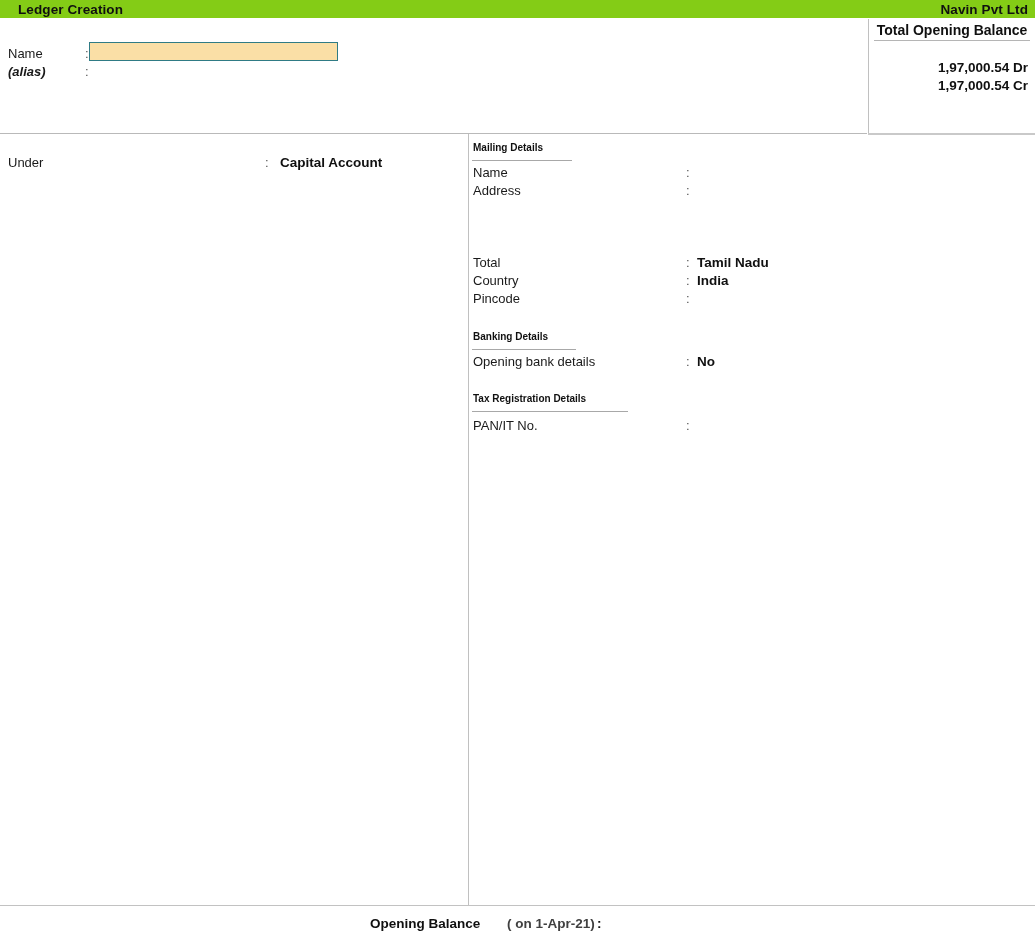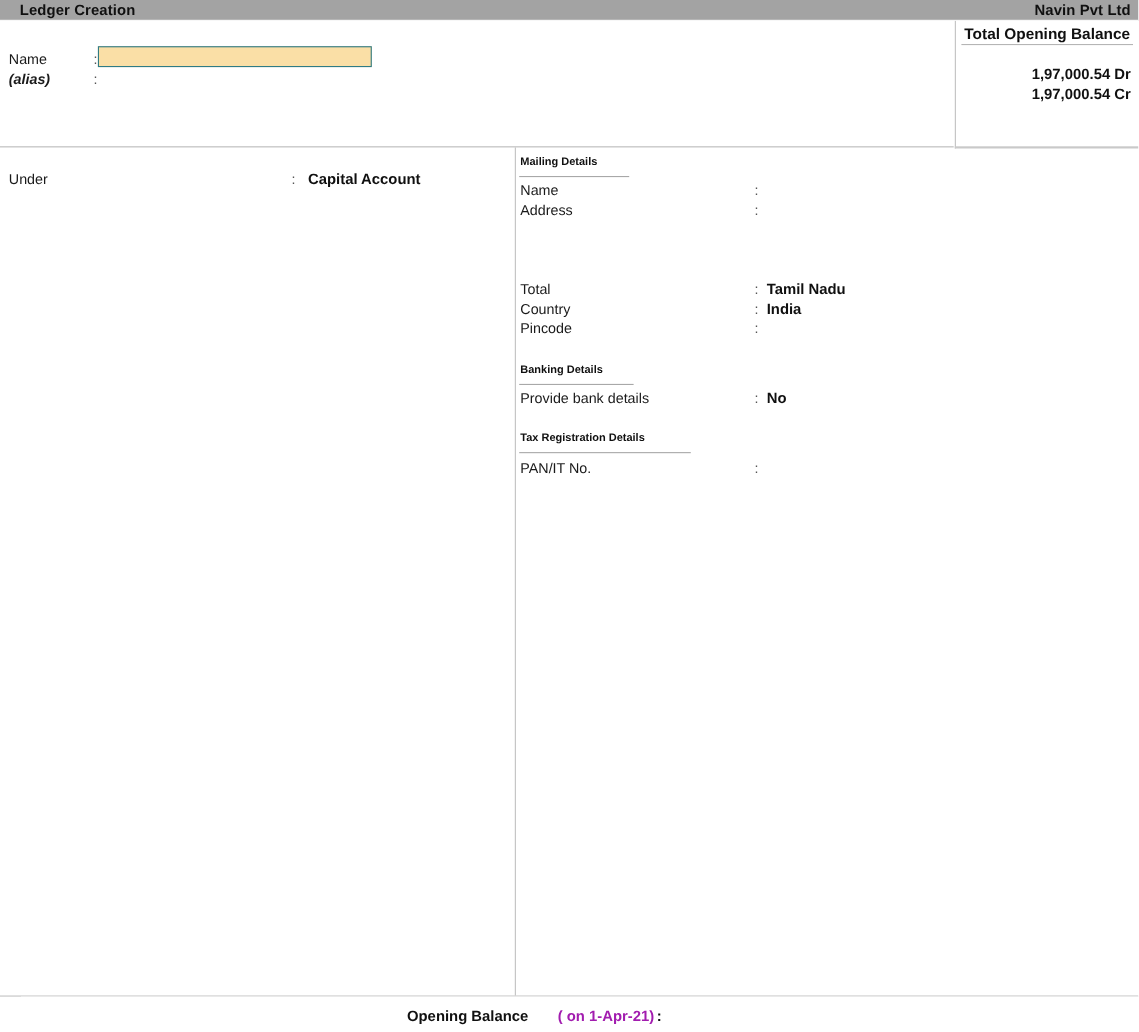--- a/index.html
+++ b/index.html
@@ -21,21 +21,21 @@
     width: 1035px;
     height: 938px;
     background: #ffffff;
   }
 
   
   .titlebar {
     position: absolute;
     left: 0; top: 0;
     width: 1035px; height: 19px;
-    background: #a3a3a3;
+    background: #84cc16;
     border-bottom: 1px solid #ffffff;
     box-sizing: border-box;
     text-align: center;
   }
   .titlebar .app-title {
     position: absolute;
     left: 18px; top: 2px;
     font-size: 13.5px;
     font-weight: bold;
     color: #101010;
@@ -222,21 +222,21 @@
     font-size: 13.5px;
     font-weight: bold;
     color: #101010;
     white-space: nowrap;
   }
   .footer-ob-date {
     position: absolute;
     left: 488px; top: 10px;
     font-size: 13.5px;
     font-weight: bold;
-    color: #a21caf;
+    color: #404040;
     white-space: nowrap;
   }
   .footer-ob-colon {
     position: absolute;
     left: 578px; top: 10px;
     font-size: 13.5px;
     font-weight: bold;
     color: #101010;
   }
 </style>
@@ -298,21 +298,21 @@
     <div class="rp-colon" style="top:139px;">:</div>
     <div class="rp-value" style="top:139px;">India</div>
 
     <div class="rp-label" style="top:157px;">Pincode</div>
     <div class="rp-colon" style="top:157px;">:</div>
     <div class="rp-value" style="top:157px;"></div>
 
     <div class="section-head" style="left:4px; top:197px;">Banking Details</div>
     <div class="section-underline" style="left:3px; top:215px; width:104px;"></div>
 
-    <div class="rp-label" style="top:220px;">Provide bank details</div>
+    <div class="rp-label" style="top:220px;">Opening bank details</div>
     <div class="rp-colon" style="top:220px;">:</div>
     <div class="rp-value" style="top:220px;">No</div>
 
     <div class="section-head" style="left:4px; top:259px;">Tax Registration Details</div>
     <div class="section-underline" style="left:3px; top:277px; width:156px;"></div>
 
     <div class="rp-label" style="top:284px;">PAN/IT No.</div>
     <div class="rp-colon" style="top:284px;">:</div>
     <div class="rp-value" style="top:284px;"></div>
   </div>

